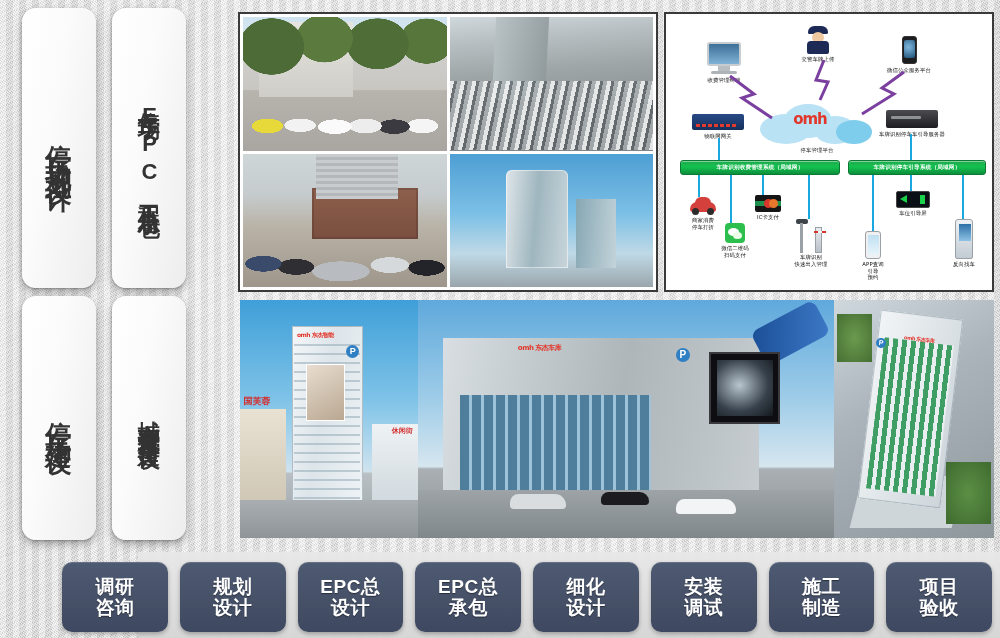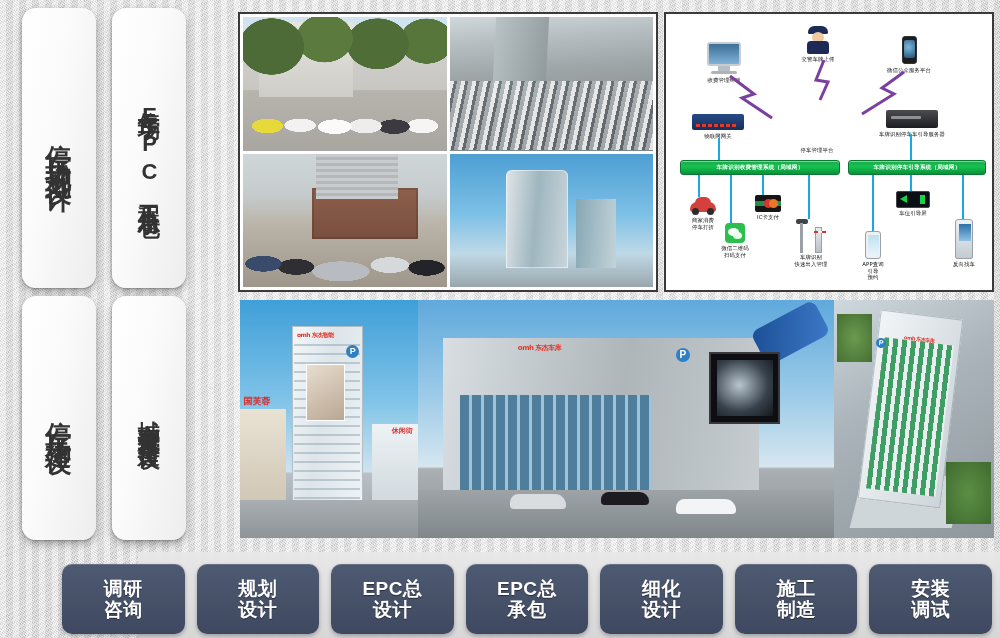--- a/index.html
+++ b/index.html
@@ -300,21 +300,21 @@
   #rnd3 .green2{position:absolute; left:2%; top:6%; width:22%; height:20%;
         background: radial-gradient(ellipse at 50% 50%, #6a9a4e, #466f33);}
 
   
   #procband {
     position:absolute; left:138px; top:552px; width:862px; height:86px;
     background: linear-gradient(180deg, rgba(232,232,232,.95), rgba(214,214,214,.95));
   }
   #procrow {
     position:absolute; left:62px; top:560px; width:930px; height:74px;
-    display:flex; gap:12px; align-items:flex-end;
+    display:flex; gap:12px; align-items:center;
   }
   .procbtn {
     flex: 1 1 0; height: 70px; border-radius: 10px;
     background: linear-gradient(180deg,#4e5a72 0%,#465168 55%,#3e4860 100%);
     box-shadow: 0 2px 4px rgba(0,0,0,.28), inset 0 1px 0 rgba(255,255,255,.14);
     display:flex; flex-direction:column; align-items:center; justify-content:center;
     color:#ffffff; font-weight:700; font-size:19px; line-height:1.12;
     letter-spacing:.5px; text-align:center; cursor:pointer;
     text-shadow: 0 1px 1px rgba(0,0,0,.45);
   }
@@ -377,20 +377,27 @@
     <div class="dg-node" style="left:22px; top:100px; width:60px;">
       <div class="gw"></div>
       <div class="dg-cap" style="margin-top:3px;">物联网网关</div>
     </div>
 
     <div class="dg-node" style="left:204px; top:96px; width:84px;">
       <div class="srv"></div>
       <div class="dg-cap" style="margin-top:3px;">车牌识别停车车引导服务器</div>
     </div>
 
+    <div id="cloud">
+      <div class="c1"></div>
+        <div class="c2"></div>
+        <div class="c3"></div>
+        <div class="c4"></div>
+      <div class="logo">omh</div>
+    </div>
     <div id="cloud-cap" class="dg-cap" style="text-align:center;">停车管理平台</div>
 
     <div class="bolt" style="left:62px; top:60px;">
       <svg width="60" height="46" viewBox="0 0 60 46">
           <polyline points="2,2 26,20 14,24 44,44" fill="none" stroke="#7b3fa0" stroke-width="3"></polyline>
         </svg>
     </div>
     <div class="bolt" style="left:146px; top:44px;">
       <svg width="26" height="44" viewBox="0 0 26 44">
           <polyline points="12,2 4,22 16,24 8,42" fill="none" stroke="#7b3fa0" stroke-width="3"></polyline>
@@ -528,22 +535,26 @@
     </div>
     <div class="procbtn">
       <span>EPC总</span>
       <span>承包</span>
     </div>
     <div class="procbtn">
       <span>细化</span>
       <span>设计</span>
     </div>
     <div class="procbtn">
+      <span>安装</span>
+      <span>调试</span>
+    </div>
+    <div class="procbtn">
       <span>施工</span>
       <span>制造</span>
     </div>
     <div class="procbtn">
-      <span>安装</span>
-      <span>调试</span>
+      <span>项目</span>
+      <span>验收</span>
     </div>
   </div>
 
 </div>
 
 </body></html>

